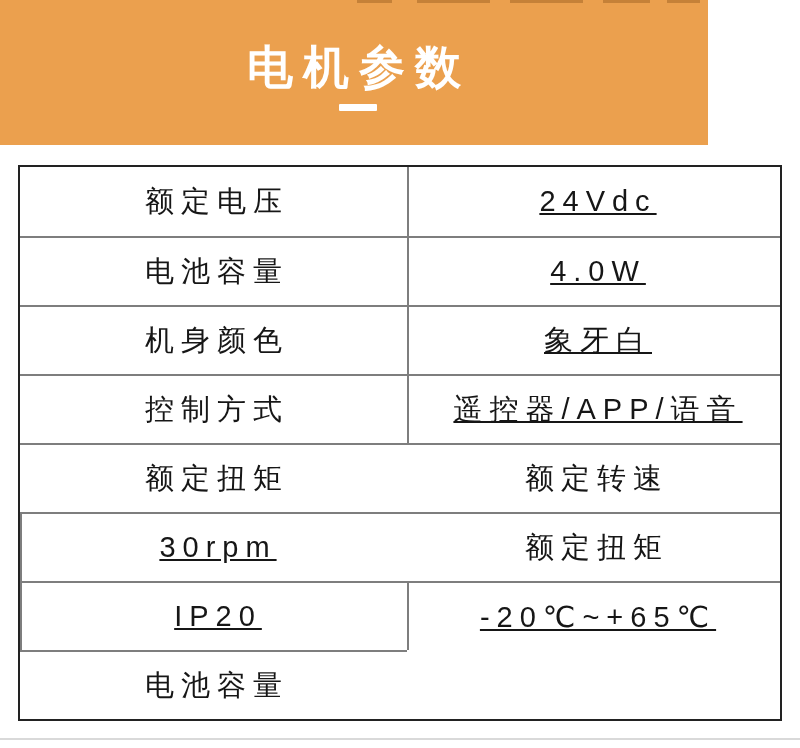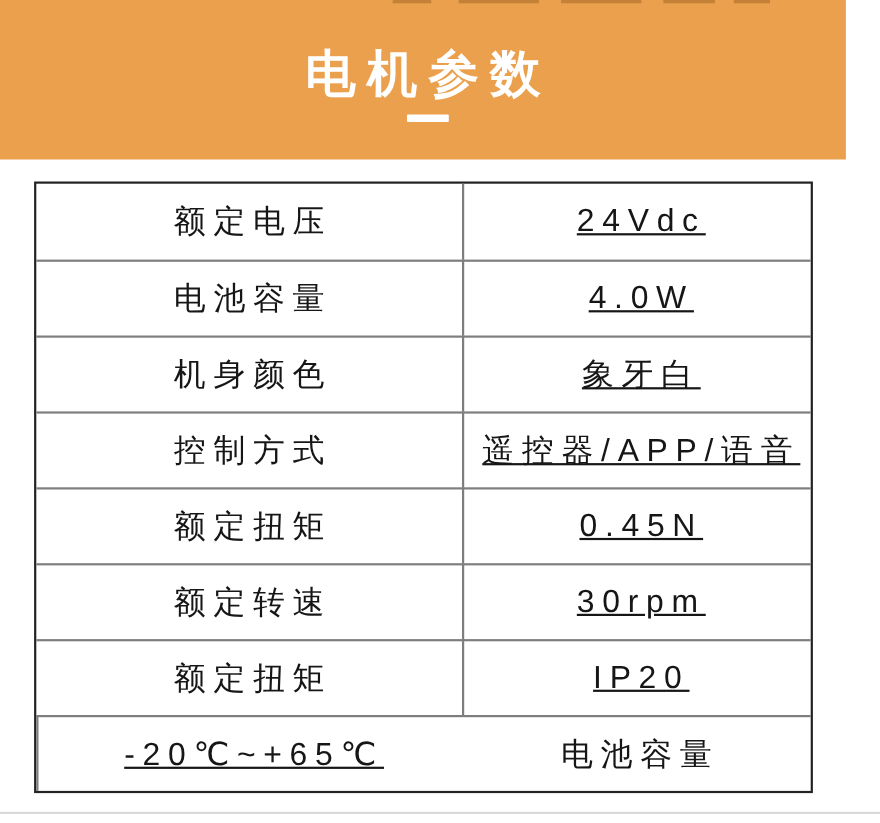--- a/index.html
+++ b/index.html
@@ -12,21 +12,21 @@
     position: relative;
     overflow: hidden;
     background: var(--page_white, #ffffff);
     font-family: "Liberation Sans", "DejaVu Sans", sans-serif;
   }
 
   
   .header-banner {
     position: absolute;
     left: 0; top: 0;
-    width: 769px;
+    width: 708px;
     height: 145px;
     background: var(--accent_orange, #EBA04E);
   }
   .section-title {
     position: absolute;
     left: 0;
     top: 42px;
     width: 100%;
     margin: 0;
     text-align: center;
@@ -59,29 +59,28 @@
   .r2 { left: 417px; width: 73px; }
   .r3 { left: 510px; width: 73px; }
   .r4 { left: 603px; width: 47px; }
   .r5 { left: 667px; width: 33px; }
 
   
   .spec-table {
     position: absolute;
     left: 18px;
     top: 165px;
-    width: 708px;
+    width: 764px;
     height: 556px;
     box-sizing: border-box;
     border: 2px solid var(--table_border_outer, #222222);
     display: grid;
     grid-template-columns: 387px 1fr;
     grid-auto-rows: 1fr;
     background: #ffffff;
-    margin-left: 13px;
   }
   .cell {
     display: flex;
     align-items: center;
     justify-content: center;
     box-sizing: border-box;
     font-size: 29px;
     letter-spacing: 7px;
     padding-left: 7px; 
     color: var(--text_black, #161616);
@@ -121,21 +120,20 @@
 <div class="spec-table" id="spec-table">
     <div class="cell label">额定电压</div>
     <div class="cell value">24Vdc</div>
     <div class="cell label not-first-row">电池容量</div>
     <div class="cell value not-first-row">4.0W</div>
     <div class="cell label not-first-row">机身颜色</div>
     <div class="cell value not-first-row">象牙白</div>
     <div class="cell label not-first-row">控制方式</div>
     <div class="cell value not-first-row">遥控器/APP/语音</div>
     <div class="cell label not-first-row">额定扭矩</div>
-    <div class="cell value not-first-row">0.45N</div>
     <div class="cell label not-first-row">额定转速</div>
     <div class="cell value not-first-row">30rpm</div>
     <div class="cell label not-first-row">额定扭矩</div>
     <div class="cell value not-first-row">IP20</div>
     <div class="cell value not-first-row">-20℃~+65℃</div>
     <div class="cell label not-first-row">电池容量</div>
   </div>
 
 <div class="bottom-divider-line"></div>
 

